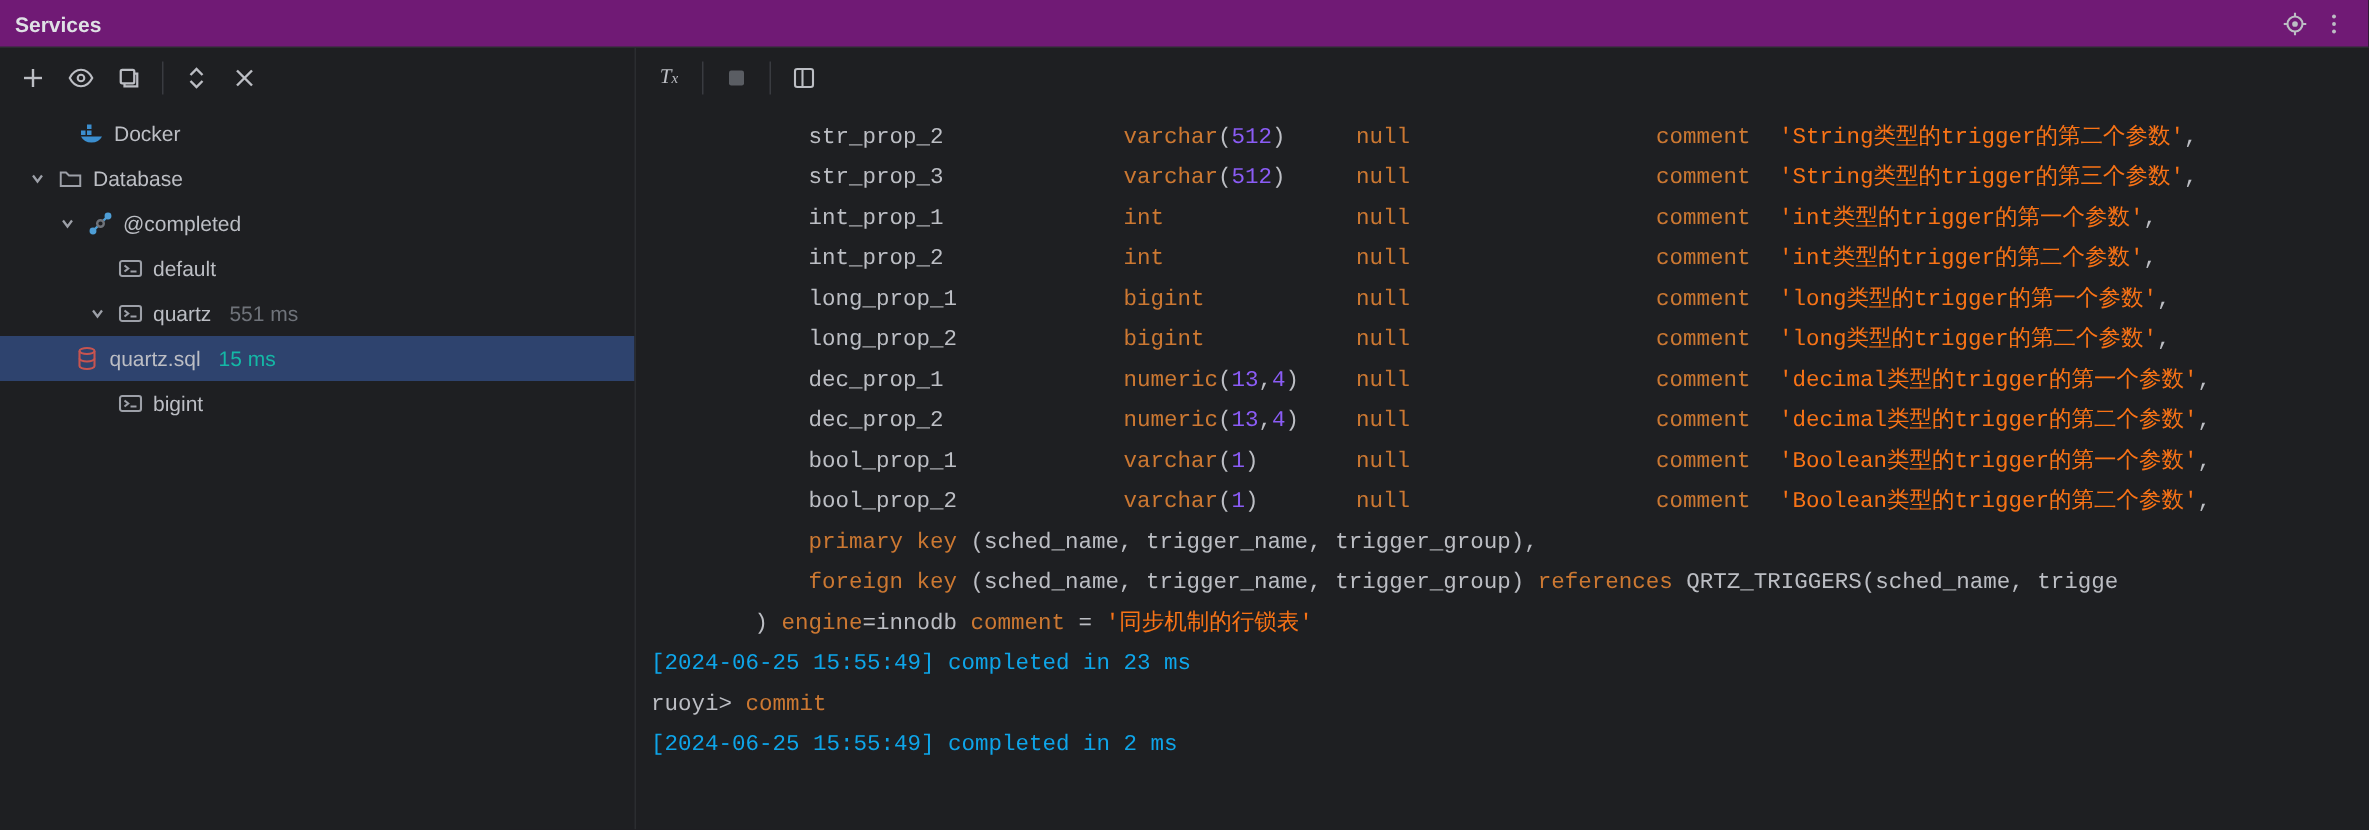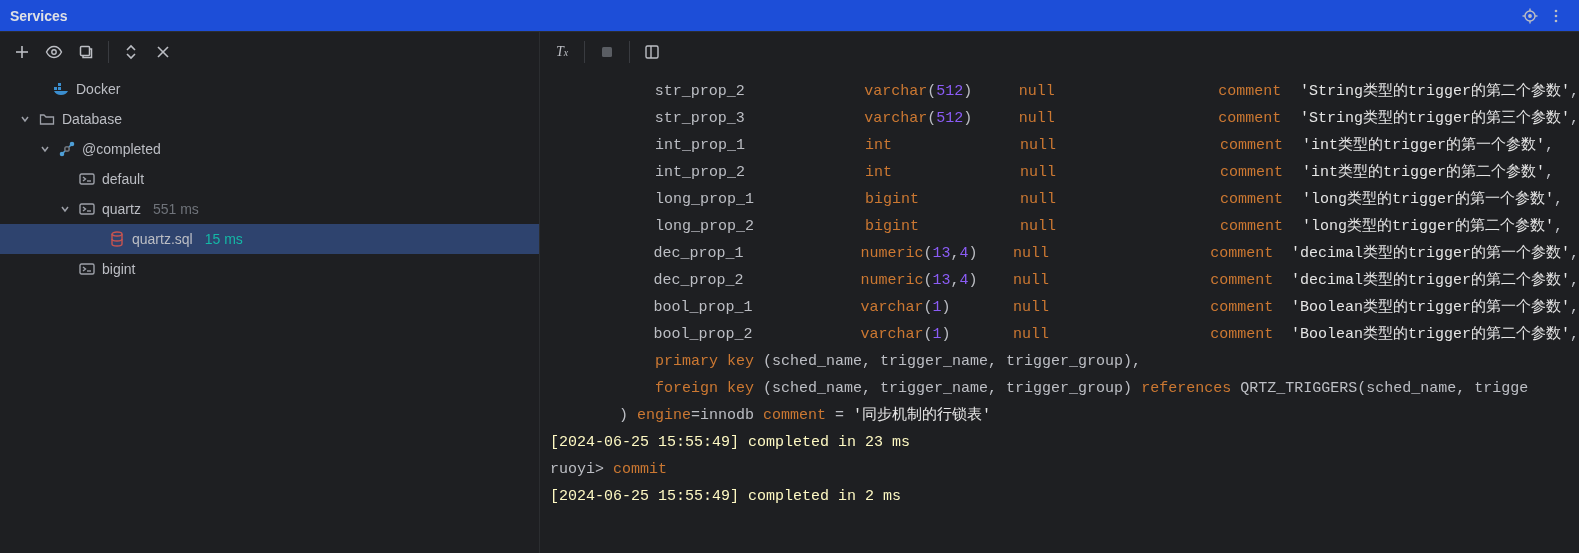--- a/index.html
+++ b/index.html
@@ -8,29 +8,29 @@
   background:#1e1f22; color:#bcbec4;
   font-family:"Segoe UI", Arial, sans-serif;
   font-size:13px;
   overflow:hidden;
   display:flex; flex-direction:column;
 }
 
 .titlebar {
   height:32px; display:flex; align-items:center;
   padding:0 10px;
-  background:#1d4ed8;
+  background:#701a75;
   border-bottom:1px solid #2b2d30;
 }
 .titlebar .title { font-weight:bold; color:#dfe1e5; font-size:14px; }
 .titlebar .spacer { flex:1; }
 .titlebar .icon-btn { width:26px; height:26px; display:flex; align-items:center; justify-content:center; cursor:pointer; color:#bcbec4; border-radius:4px; }
 
 .main { flex:1; display:flex; min-height:0; }
-.sidebar { width:540px; display:flex; flex-direction:column; border-right:1px solid #2b2d30; }
+.sidebar { width:424px; display:flex; flex-direction:column; border-right:1px solid #2b2d30; }
 .content { flex:1; display:flex; flex-direction:column; min-width:0; }
 
 .toolbar { height:40px; display:flex; align-items:center; padding:0 6px; gap:0; }
 .tbtn { width:28px; height:28px; display:flex; align-items:center; justify-content:center; margin:0 2px; cursor:pointer; color:#bcbec4; border-radius:4px; }
 .tbtn svg { display:block; }
 .tsep { width:1px; height:22px; background:#393b40; margin:0 6px; }
 
 .tree { flex:1; overflow:auto; padding-top:2px; font-size:14px;}
 .tree-row { height:30px; display:flex; align-items:center; padding-left:18px; gap:6px; cursor:pointer; white-space:nowrap; }
 .tree-row.selected { background:#2e436e; }
@@ -41,25 +41,25 @@
 .node-icon { width:18px; display:inline-flex; justify-content:center; align-items:center; }
 
 .console-toolbar { height:40px; display:flex; align-items:center; padding:0 6px; }
 .console {
   flex:1; overflow:auto;
   font-family:Liberation Mono, monospace;
   font-size:15px; line-height:27px;
   padding:6px 0 6px 10px;
   white-space:pre;
 }
-.c-gray  { color:#fef9c3; }
+.c-gray  { color:#0ea5e9; }
 .c-plain { color:#bcbec4; }
 .c-kw    { color:#cc7832; }
 .c-num   { color:#8b5cf6; }
-.c-str   { color:#e5e5e5; }
+.c-str   { color:#f97316; }
 .c-id    { color:#bcbec4; }
 
 .sql-row { display:flex; }
 .sql-col-indent { width:105px; }
 .sql-col-name   { width:210px; }
 .sql-col-type   { width:155px; }
 .sql-col-null   { width:200px; }
 .sql-col-comment{ width:82px; }
 .sql-indent2 { display:inline-block; width:105px; }
 .sql-indent1 { display:inline-block; width:69px; }
@@ -193,21 +193,21 @@
           <svg width="16" height="12" viewBox="0 0 16 12" fill="none" stroke="#9da0a8" stroke-width="1.4">
               <rect x="1" y="1" width="14" height="10" rx="1.5"></rect>
               <polyline points="4,4 6.5,6 4,8"></polyline>
               <line x1="8" y1="8" x2="12" y2="8"></line>
             </svg>
         </span>
         <span class="nodelabel">quartz</span>
         <span class="nodedim">551 ms</span>
       </div>
 
-      <div class="tree-row selected" style="padding-left:108px">
+      <div class="tree-row selected" style="padding-left:49px">
         <span class="node-icon">
           <svg width="14" height="16" viewBox="0 0 14 16" fill="none" stroke="#c75450" stroke-width="1.4">
               <ellipse cx="7" cy="3" rx="5" ry="2"></ellipse>
               <path d="M2 3 L2 13 A5 2 0 0 0 12 13 L12 3"></path>
               <path d="M2 8 A5 2 0 0 0 12 8"></path>
             </svg>
         </span>
         <span class="nodelabel">quartz.sql</span>
         <span class="nodedim" style="color:#14b8a6">15 ms</span>
       </div>

